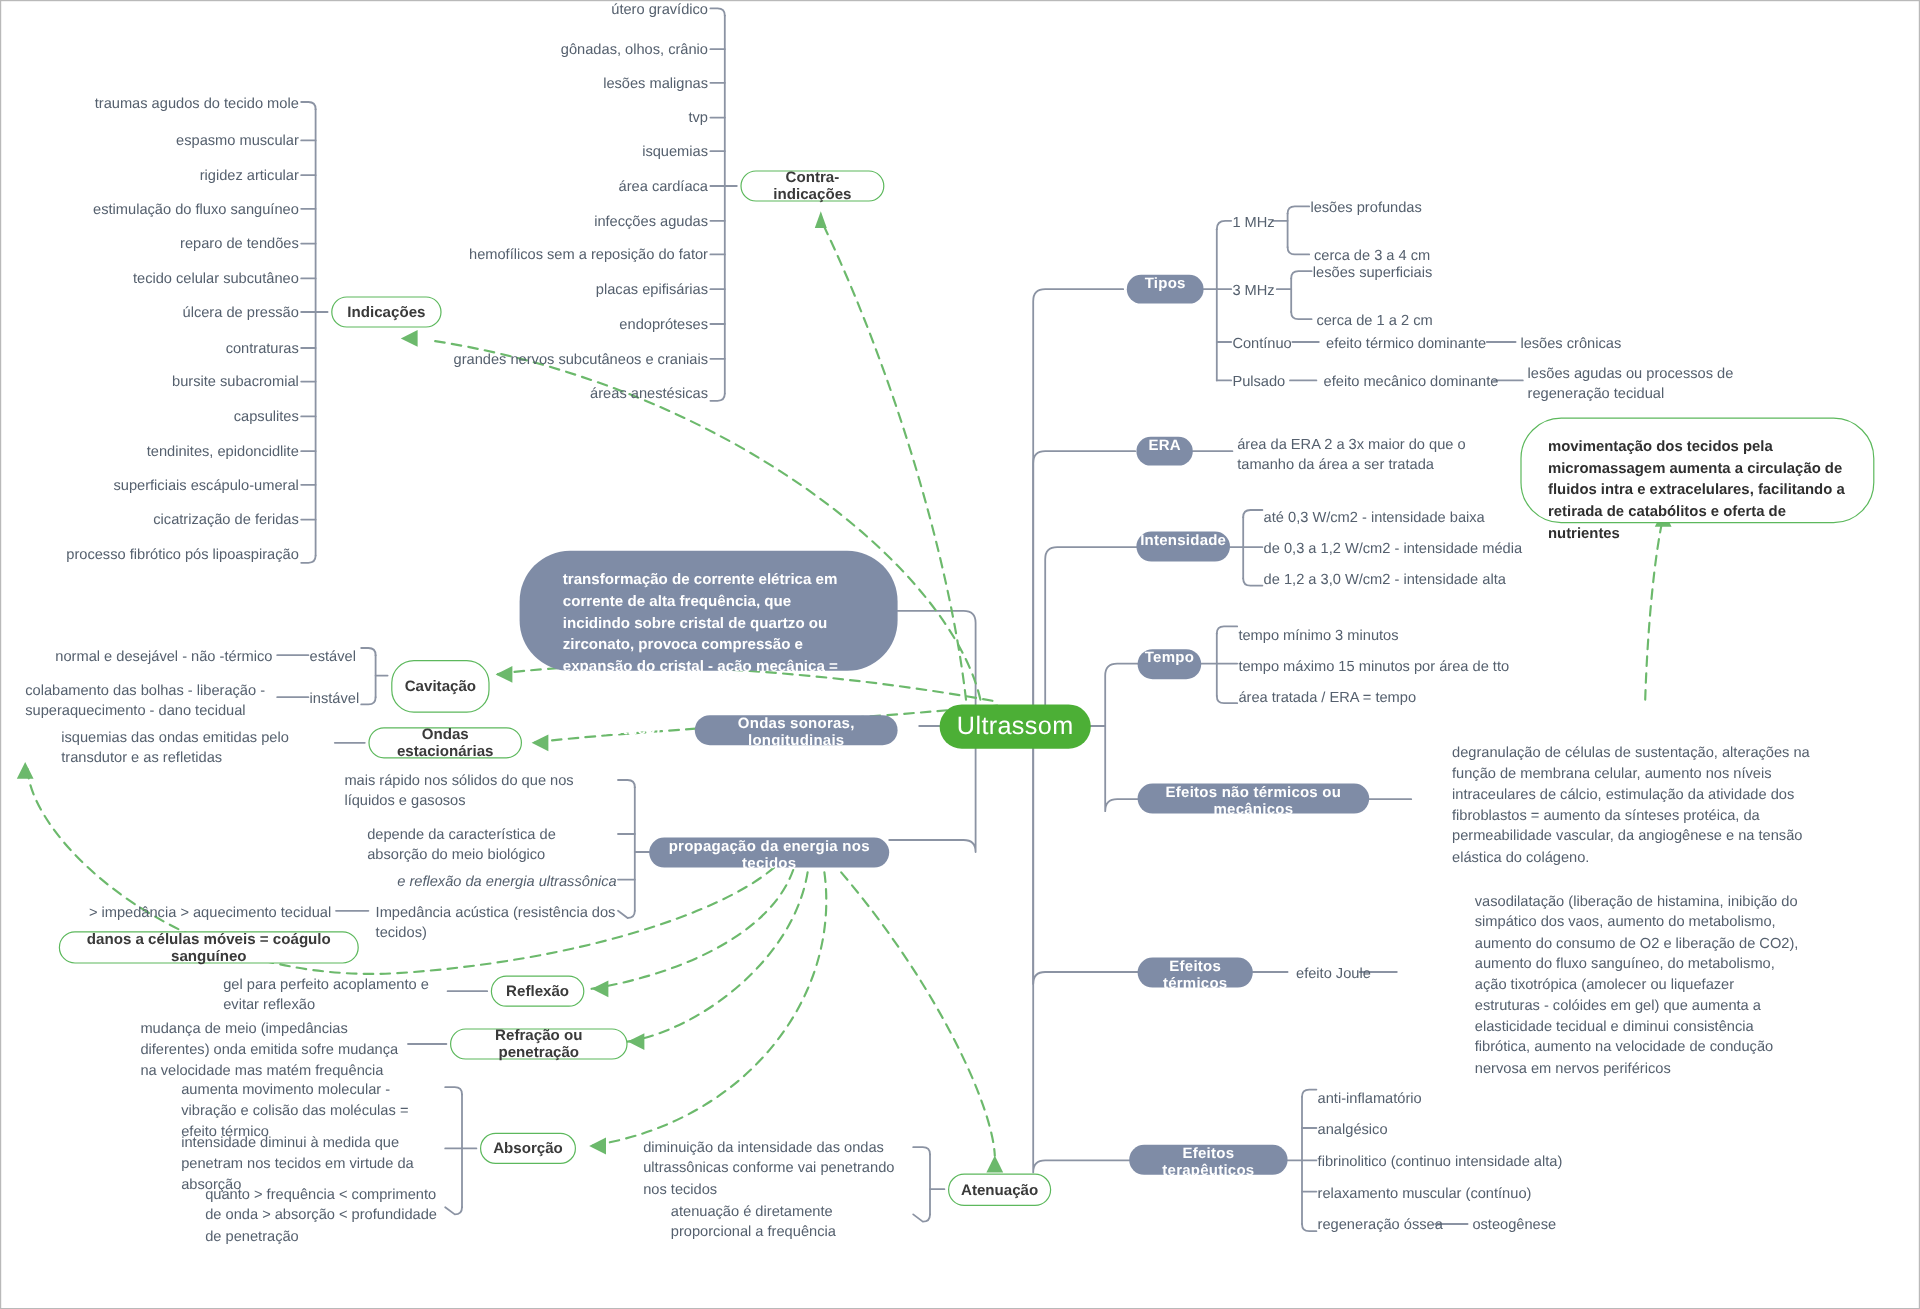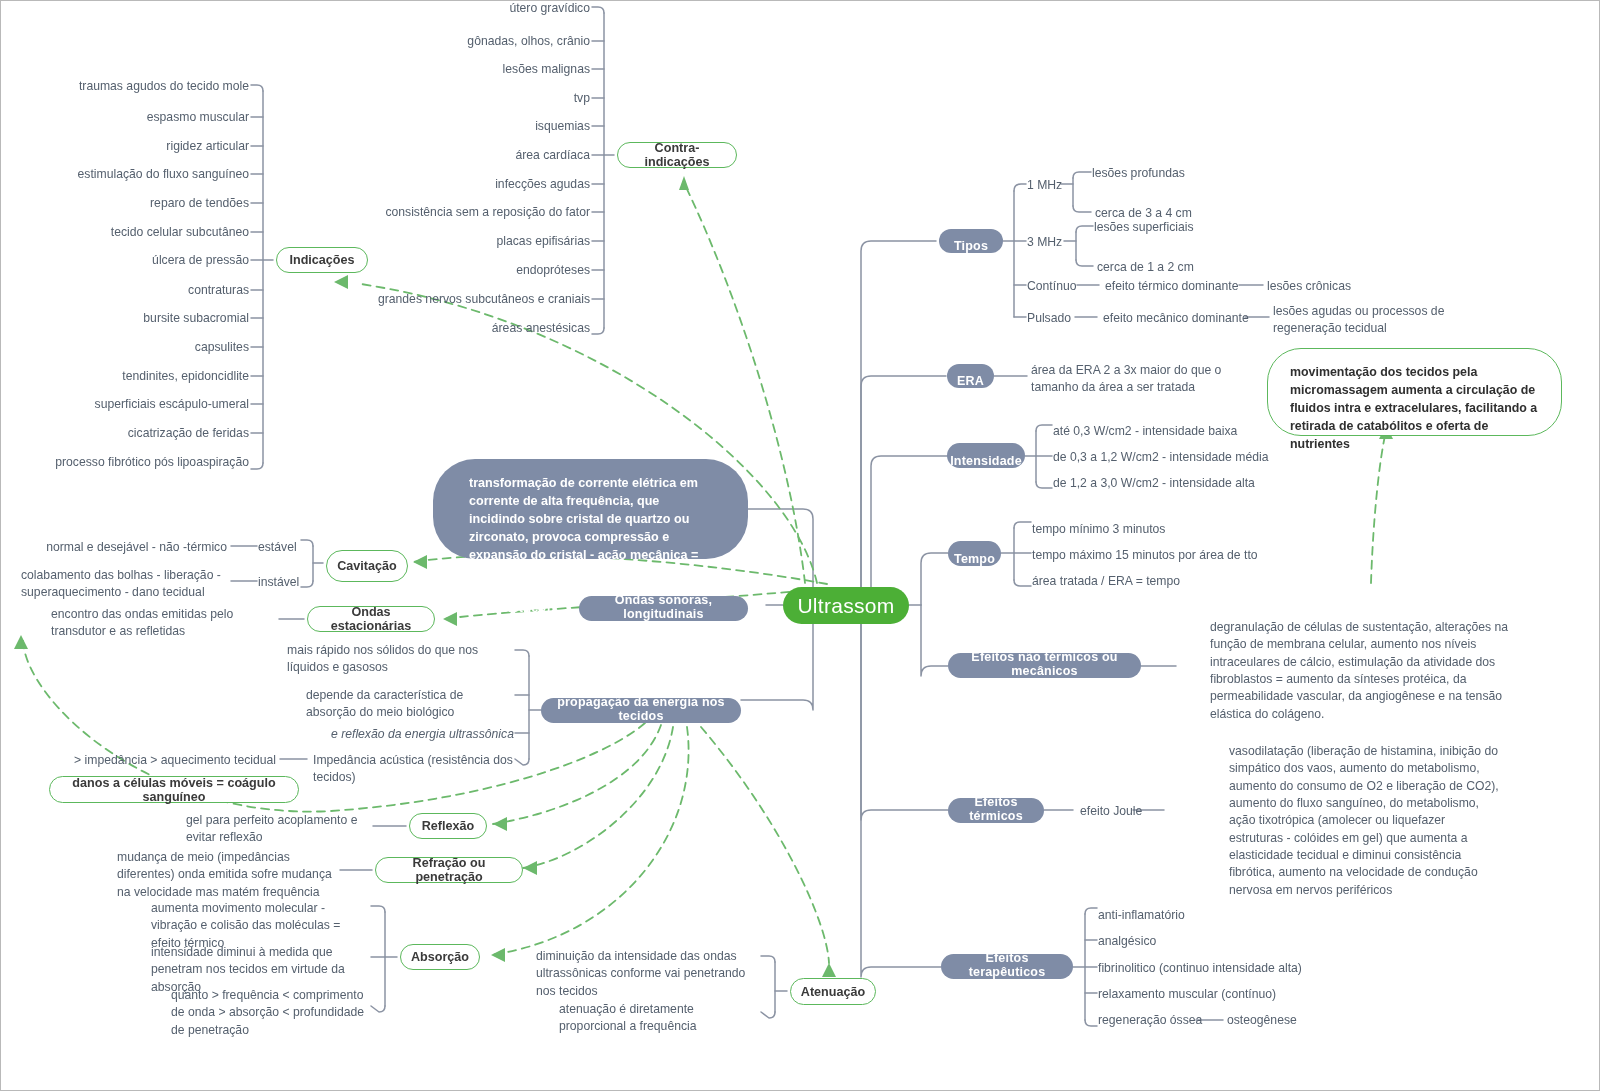--- a/index.html
+++ b/index.html
@@ -13,21 +13,21 @@
   
   .node{position:absolute;box-sizing:border-box;}
 
   .root-node{
     background:#4caf36;color:#fff;border-radius:26px;
     display:flex;align-items:center;justify-content:center;
     font-size:21px;letter-spacing:.3px;
   }
   .gray-pill{
     background:#7f8ca6;color:#ffffff;border-radius:17px;
-    display:flex;align-items:flex-end;justify-content:center;
+    display:flex;align-items:flex-start;justify-content:center;
     font-size:12.5px;font-weight:bold;letter-spacing:.2px;text-align:center;
     padding:0 14px;
   }
   .gray-blob{
     background:#7f8ca6;color:#ffffff;border-radius:42px;
     font-size:12.6px;font-weight:bold;line-height:1.42;
     padding:16px 30px 16px 36px;
   }
   .green-pill{
     background:#ffffff;color:#3a3a3a;border:1.6px solid #5cb85c;border-radius:19px;
@@ -240,21 +240,21 @@
   <div class="node green-pill" style="left:616px;top:141px;width:120px;height:26px;">
     <span>Contra-indicações</span>
   </div>
   <div class="leaf r" style="left:330px;top:-1px;width:259px;">útero gravídico</div>
   <div class="leaf r" style="left:330px;top:32px;width:259px;">gônadas, olhos, crânio</div>
   <div class="leaf r" style="left:330px;top:60px;width:259px;">lesões malignas</div>
   <div class="leaf r" style="left:330px;top:89px;width:259px;">tvp</div>
   <div class="leaf r" style="left:330px;top:117px;width:259px;">isquemias</div>
   <div class="leaf r" style="left:330px;top:146px;width:259px;">área cardíaca</div>
   <div class="leaf r" style="left:330px;top:175px;width:259px;">infecções agudas</div>
-  <div class="leaf r" style="left:330px;top:203px;width:259px;">consistência sem a reposição do fator</div>
+  <div class="leaf r" style="left:330px;top:203px;width:259px;">hemofílicos sem a reposição do fator</div>
   <div class="leaf r" style="left:330px;top:232px;width:259px;">placas epifisárias</div>
   <div class="leaf r" style="left:330px;top:261px;width:259px;">endopróteses</div>
   <div class="leaf r" style="left:330px;top:290px;width:259px;">grandes nervos subcutâneos e craniais</div>
   <div class="leaf r" style="left:330px;top:319px;width:259px;">áreas anestésicas</div>
 
   <div class="node gray-pill" style="left:938px;top:228px;width:64px;height:24px;">
     <span>Tipos</span>
   </div>
   <div class="leaf l" style="left:1026px;top:176px;width:70px;">1 MHz</div>
   <div class="leaf l" style="left:1091px;top:164px;width:200px;">lesões profundas</div>
@@ -319,32 +319,32 @@
 
   <div class="node gray-pill" style="left:540px;top:697px;width:200px;height:25px;">
     <span>propagação da energia nos tecidos</span>
   </div>
   <div class="leaf l" style="left:286px;top:641px;width:224px;">mais rápido nos sólidos do que nos líquidos e gasosos</div>
   <div class="leaf l" style="left:305px;top:686px;width:210px;">depende da característica de absorção do meio biológico</div>
   <div class="leaf l" style="left:330px;top:725px;width:185px;font-style:italic;">e reflexão da energia ultrassônica</div>
   <div class="leaf l" style="left:312px;top:751px;width:205px;">Impedância acústica (resistência dos tecidos)</div>
   <div class="leaf r" style="left:40px;top:751px;width:235px;">&gt; impedância &gt; aquecimento tecidual</div>
 
-  <div class="node green-pill" style="left:325px;top:549px;width:82px;height:32px;">
+  <div class="node green-pill" style="left:325px;top:549px;width:82px;height:44px;">
     <span>Cavitação</span>
   </div>
   <div class="leaf l" style="left:257px;top:538px;width:60px;">estável</div>
   <div class="leaf l" style="left:257px;top:573px;width:60px;">instável</div>
   <div class="leaf r" style="left:20px;top:538px;width:206px;">normal e desejável - não -térmico</div>
   <div class="leaf l" style="left:20px;top:566px;width:206px;">colabamento das bolhas - liberação - superaquecimento - dano tecidual</div>
 
   <div class="node green-pill" style="left:306px;top:605px;width:128px;height:26px;">
     <span>Ondas estacionárias</span>
   </div>
-  <div class="leaf l" style="left:50px;top:605px;width:225px;">encontro das ondas emitidas pelo transdutor e as refletidas</div>
+  <div class="leaf l" style="left:50px;top:605px;width:225px;">isquemias das ondas emitidas pelo transdutor e as refletidas</div>
 
   <div class="node green-pill" style="left:48px;top:775px;width:250px;height:27px;">
     <span>danos a células móveis = coágulo sanguíneo</span>
   </div>
 
   <div class="node green-pill" style="left:408px;top:812px;width:78px;height:26px;">
     <span>Reflexão</span>
   </div>
   <div class="leaf l" style="left:185px;top:811px;width:190px;">gel para perfeito acoplamento e evitar reflexão</div>
 

